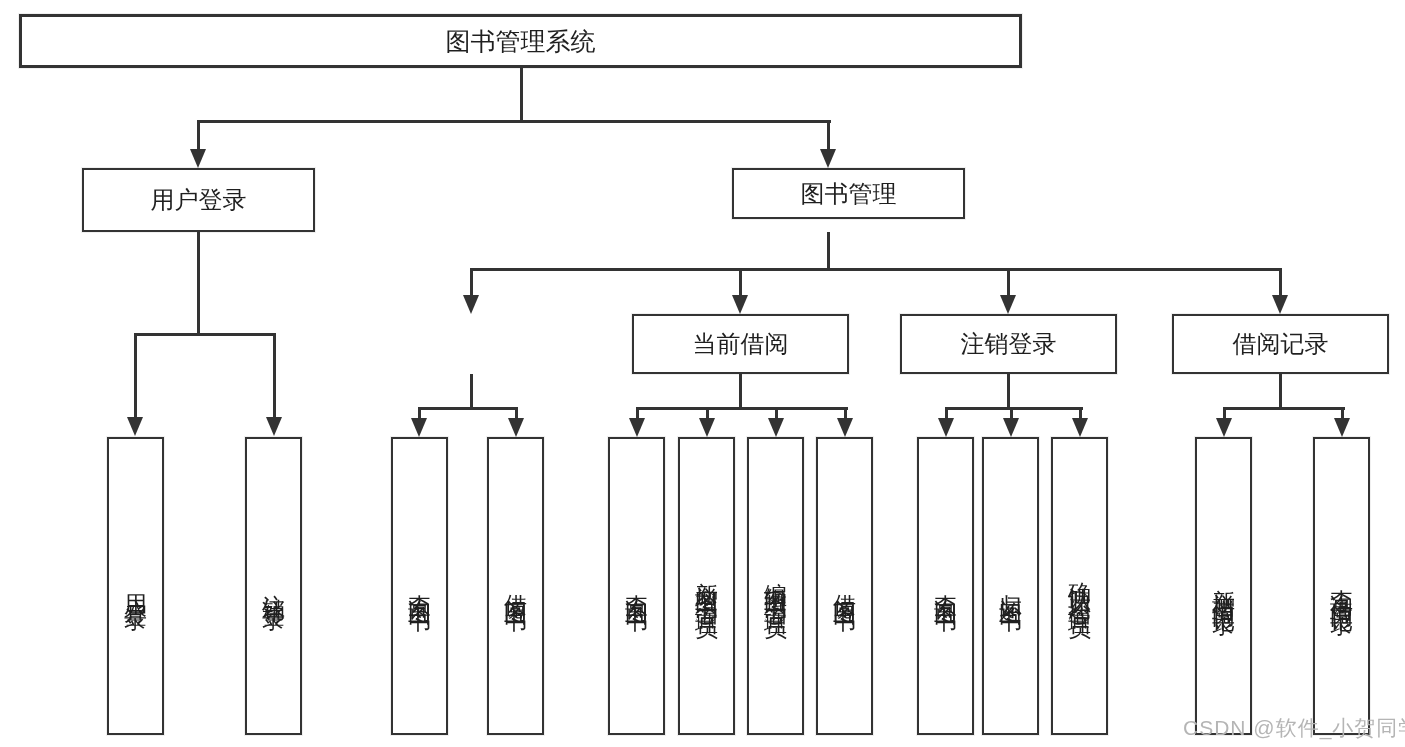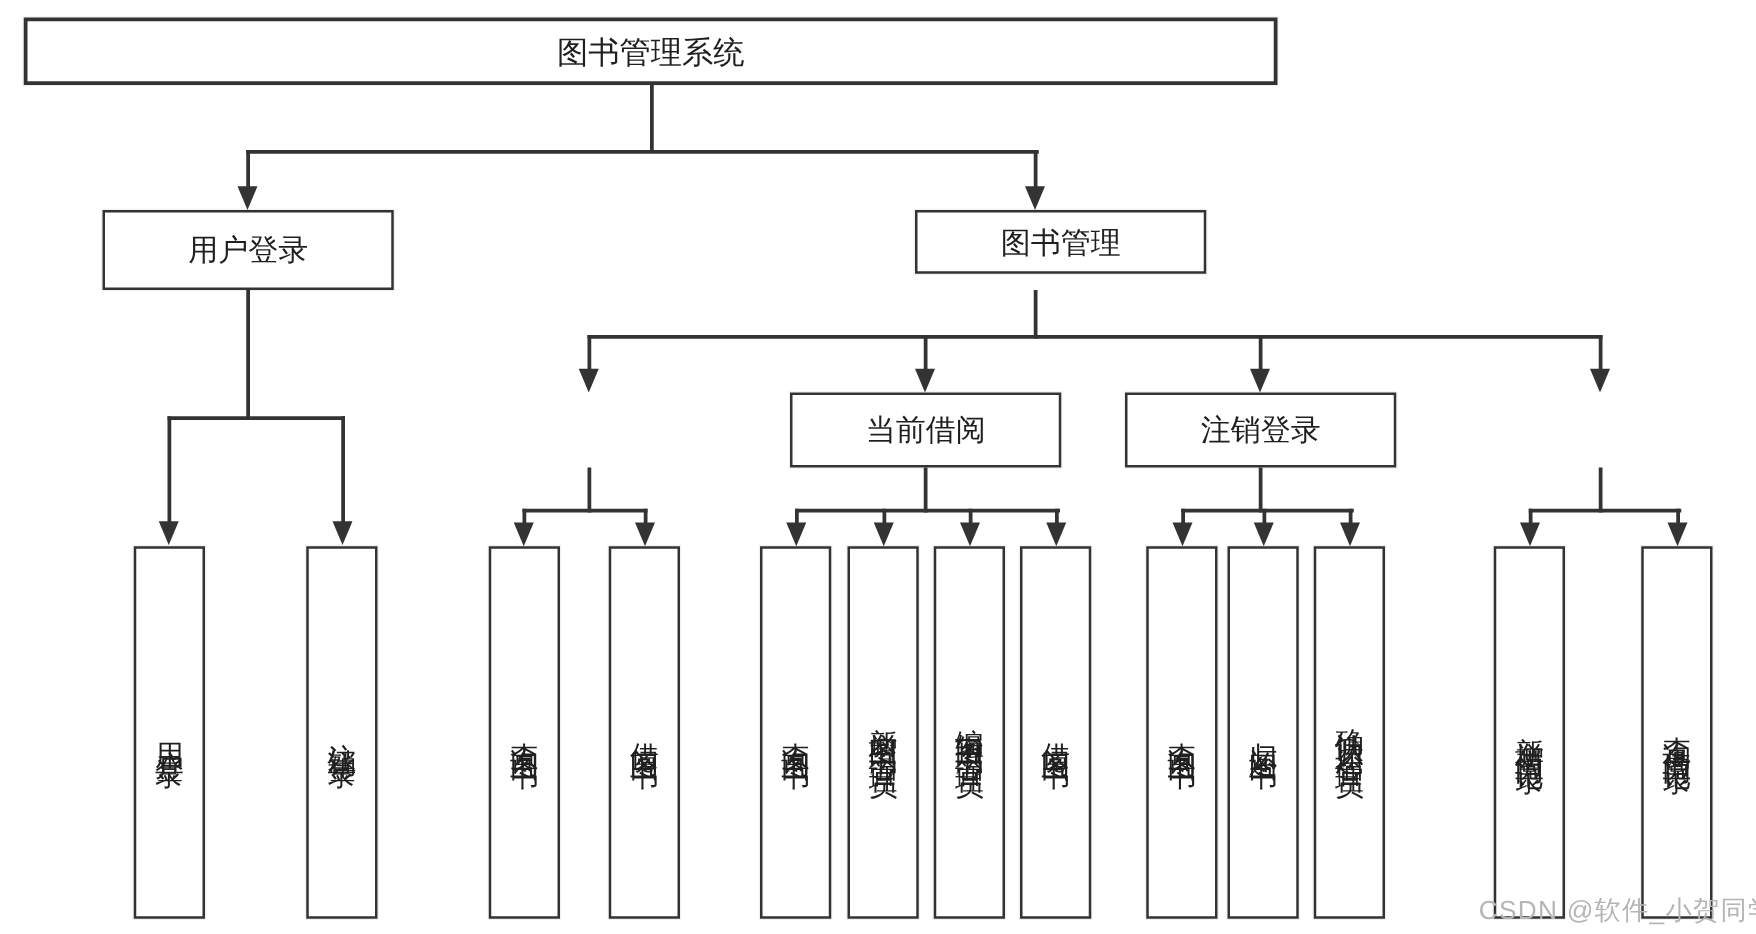--- a/index.html
+++ b/index.html
@@ -86,20 +86,23 @@
     <div class="vline" style="left:1279px;top:268px;height:28px"></div>
     <div class="arrow" style="left:1272px;top:295px"></div>
   </div>
 
   <div class="box" style="left:632px;top:314px;width:217px;height:60px">
     <span>当前借阅</span>
   </div>
   <div class="box" style="left:900px;top:314px;width:217px;height:60px">
     <span>注销登录</span>
   </div>
+  <div class="box" style="left:1172px;top:314px;width:217px;height:60px">
+    <span>借阅记录</span>
+  </div>
 
   <div>
     <div class="vline" style="left:470px;top:374px;height:36px"></div>
     <div class="hline" style="left:418px;top:407px;width:100px"></div>
     <div class="vline" style="left:418px;top:407px;height:12px"></div>
     <div class="arrow" style="left:411px;top:418px"></div>
     <div class="vline" style="left:515px;top:407px;height:12px"></div>
     <div class="arrow" style="left:508px;top:418px"></div>
   </div>
 

